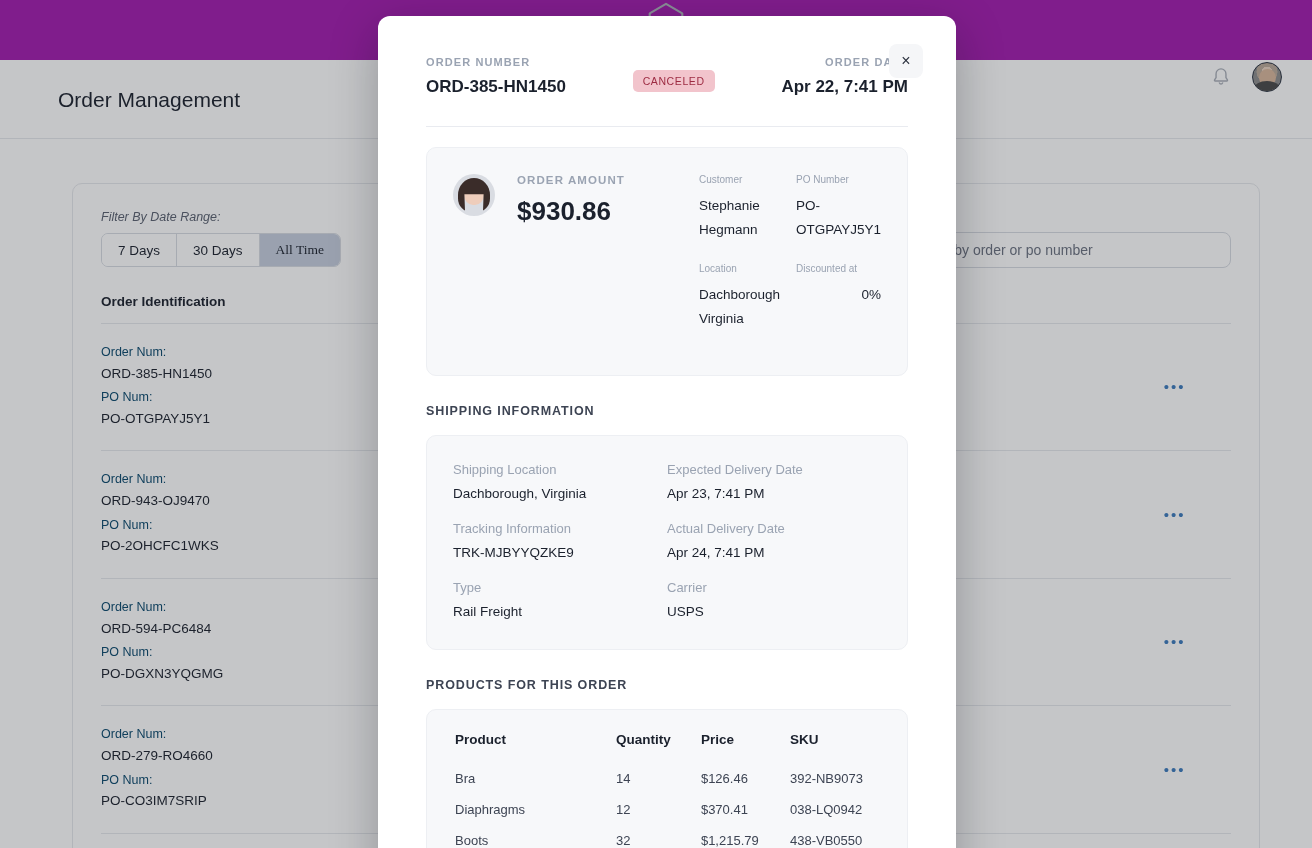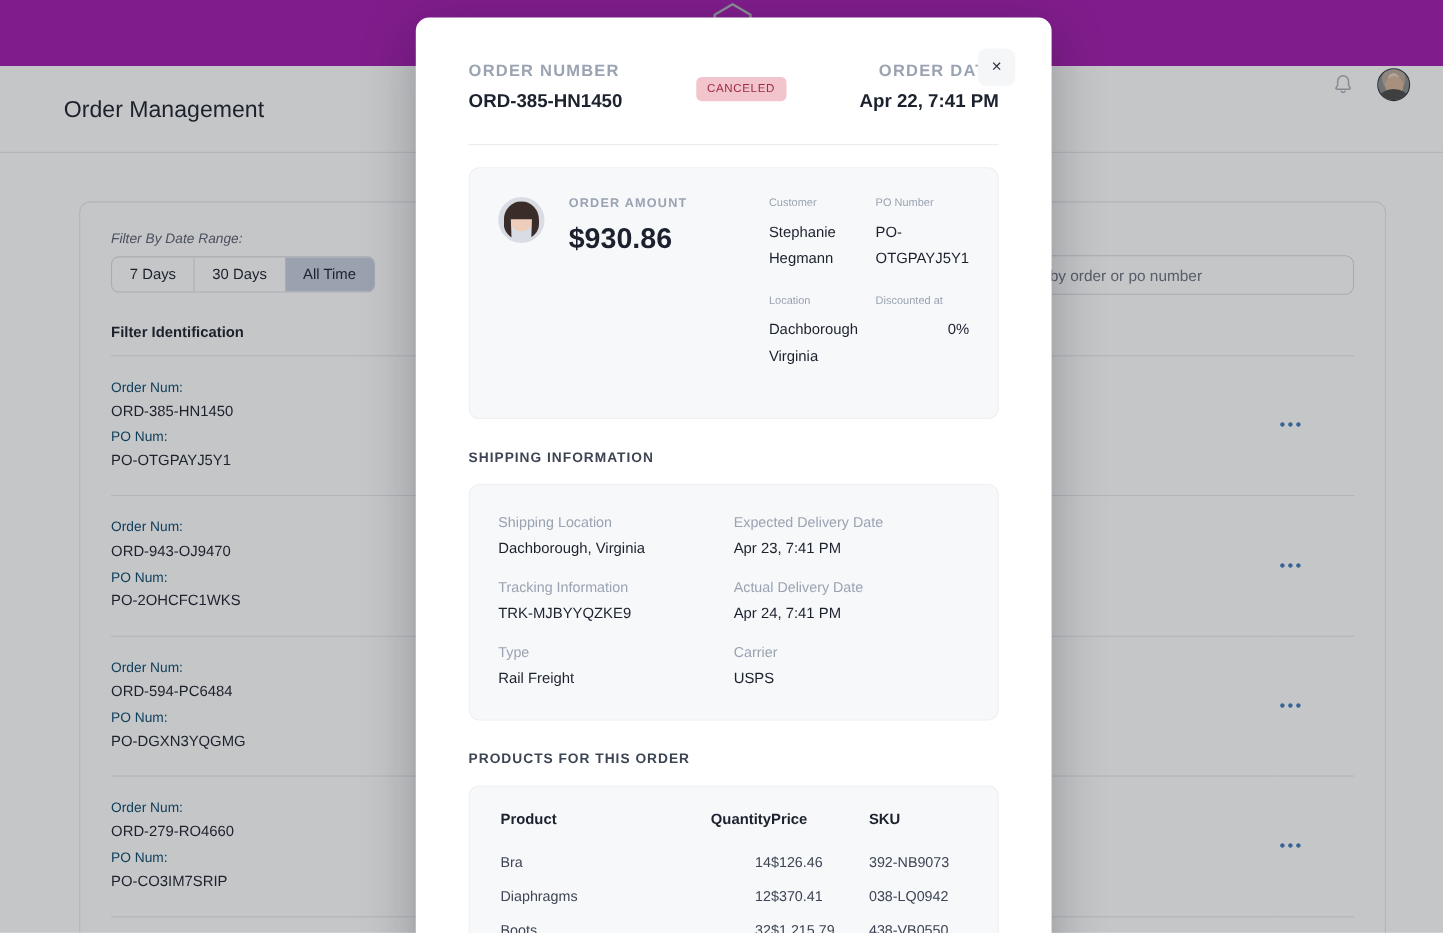--- a/index.html
+++ b/index.html
@@ -110,21 +110,21 @@
   .seg-btn {
     font-size: 13.5px;
     color: #1b212d;
     padding: 8px 16px;
     background: #fff;
     border: none;
     border-right: 1px solid #d7dbe2;
     font-family: inherit;
     cursor: pointer;
   }
-  .seg-btn:last-child { border-right: none; }
+  .seg-btn:last-child { border-right: none; font-family: Liberation Serif, serif; }
   .seg-btn.active { background: #c5cedd; }
 
   .search-box {
     width: 340px;
     height: 36px;
     border: 1px solid #d7dbe2;
     border-radius: 8px;
     background: #fff;
     font-size: 14px;
     color: #6b7280;
@@ -203,21 +203,21 @@
     display: flex; align-items: center; justify-content: center;
   }
 
   .m-head {
     display: flex;
     align-items: flex-start;
     padding-top: 40px;
   }
   .m-head-col { flex: 0 0 auto; }
   .m-label {
-    font-size: 15px;
+    font-size: 11px;
     letter-spacing: 1.1px;
     color: #9aa3b2;
     font-weight: bold;
   }
   .m-strong {
     font-size: 17px;
     font-weight: bold;
     color: #1b212d;
     margin-top: 9px;
     white-space: nowrap;
@@ -311,21 +311,21 @@
     font-weight: bold;
     color: #1b212d;
     padding-bottom: 16px;
   }
   table.prods td {
     font-size: 13px;
     color: #3d4453;
     padding: 8px 0;
   }
   table.prods th:nth-child(1), table.prods td:nth-child(1) { width: 38%; }
-  table.prods th:nth-child(2), table.prods td:nth-child(2) { width: 20%; text-align: right; }
+  table.prods th:nth-child(2), table.prods td:nth-child(2) { width: 20%; }
   table.prods th:nth-child(3), table.prods td:nth-child(3) { width: 21%; }
 </style>
 </head>
 <body>
 
 <div id="app-root">
 
   <div class="topbar">
     <span class="logo-mark">
       <svg viewBox="0 0 48 48" width="46" height="46" aria-hidden="true">
@@ -363,21 +363,21 @@
           <button class="seg-btn">30 Days</button>
           <button class="seg-btn active">All Time</button>
         </div>
       </div>
       <input class="search-box" type="text" placeholder="Search by order or po number" style="">
     </div>
 
     <table class="orders">
       <thead>
         <tr>
-          <th>Filter Identification</th>
+          <th>Order Identification</th>
           <th>Status</th>
           <th class="c-amount">Amount</th>
           <th></th>
         </tr>
       </thead>
       <tbody id="orders-body">
   <tr>
     <td>
       <div class="kv-key">Order Num:</div>
       <div class="kv-val">ORD-385-HN1450</div>

